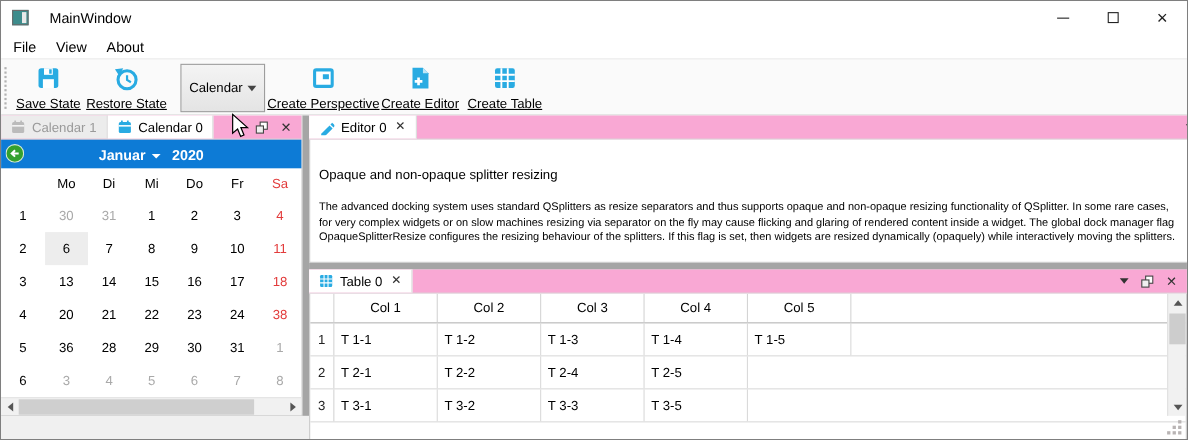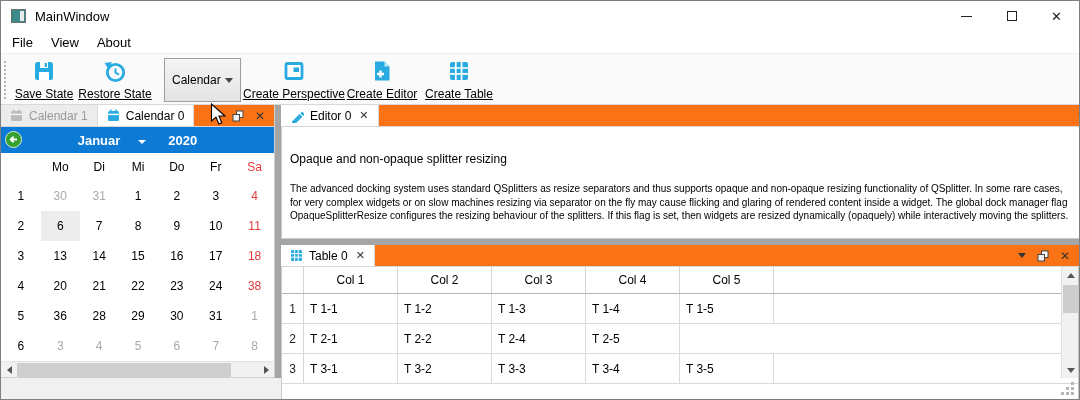--- a/index.html
+++ b/index.html
@@ -4,21 +4,21 @@
 <style>
   html,body{margin:0;padding:0;background:#fff;}
   *{box-sizing:border-box;}
   .win{position:relative;width:1080px;height:400px;border:1px solid #7f7f7f;background:#fff;
        font-family:"Liberation Sans",sans-serif;font-size:12px;color:#000;overflow:hidden;}
 
   
   .titlebar{position:absolute;left:0;top:0;width:100%;height:30px;background:#fff;display:flex;align-items:center;}
   .app-icon{margin-left:10px;width:15px;height:14px;border:1px solid #6a6a6a;background:#3d8c8c;position:relative;}
   .app-icon::after{content:"";position:absolute;right:1px;top:1px;width:4px;height:10px;background:#e9e9e9;}
-  .title-text{margin-left:9px;font-size:13px;text-align:right;}
+  .title-text{margin-left:19px;font-size:13px;text-align:right;}
   .win-controls{margin-left:auto;display:flex;height:30px;}
   .winbtn{width:45px;height:30px;display:flex;align-items:center;justify-content:center;color:#222;font-size:12px;}
   .glyph-min{width:11px;height:1px;background:#222;}
   .glyph-max{width:10px;height:10px;border:1px solid #222;}
   .glyph-close{font-size:13px;line-height:1;}
 
   
   .menubar{position:absolute;left:0;top:30px;width:100%;height:22px;display:flex;align-items:center;padding-left:2px;font-size:13px;background:#fff;}
   .menu-item{padding:2px 9px;}
 
@@ -29,33 +29,33 @@
   .tbtn .ticon{height:28px;display:flex;align-items:center;justify-content:center;}
   .tbtn .tlabel{margin-top:2px;white-space:nowrap;text-decoration:underline;}
   .combo{position:absolute;left:163px;top:4px;width:77px;height:44px;background:linear-gradient(#f4f4f4,#e4e4e4);
          border:1px solid #9d9d9d;display:flex;align-items:center;padding:0 7px;}
   .combo .cval{flex:1;}
   .caret-down{width:0;height:0;border-left:4px solid transparent;border-right:4px solid transparent;border-top:5px solid #444;}
 
   
   .dockarea{position:absolute;left:0;top:104px;width:1078px;height:294px;background:#f0f0f0;}
 
-  .tabbar{height:22px;background:#f97316;display:flex;align-items:stretch;border-bottom:1px solid #d6d6d6;}
+  .tabbar{height:22px;background:#f9a8d4;display:flex;align-items:stretch;border-bottom:1px solid #d6d6d6;}
   .dtab{display:flex;align-items:center;gap:6px;padding:0 9px;background:#ececec;border-right:1px solid #dadada;color:#9a9a9a;}
   .dtab.active{background:#fff;color:#000;}
   .tab-close{font-size:11px;color:#333;line-height:1;margin-left:2px;}
   .titlebar-btns{margin-left:auto;display:flex;align-items:center;gap:11px;padding-right:9px;}
   .tb-down{width:0;height:0;border-left:4px solid transparent;border-right:4px solid transparent;border-top:5px solid #333;}
   .tb-x{font-size:12px;color:#333;line-height:1;}
 
   
   .leftdock{position:absolute;left:0;top:0;width:274px;height:273px;background:#fff;border-right:1px solid #cfcfcf;border-bottom:1px solid #cfcfcf;}
   .cal-nav{height:26px;background:#0d7bd6;display:flex;align-items:center;position:relative;}
   .nav-prev{position:absolute;left:4px;top:4px;}
-  .cal-month-area{margin:0 auto;display:flex;align-items:center;gap:16px;color:#fff;font-weight:bold;font-size:13px;}
+  .cal-month-area{margin:0 auto;display:flex;align-items:center;gap:4px;color:#fff;font-weight:bold;font-size:13px;}
   .mcaret{width:0;height:0;border-left:4px solid transparent;border-right:4px solid transparent;border-top:4px solid #fff;margin:4px 6px 0 2px;}
   .cal-hdr,.cal-row{display:flex;}
   .cal-hdr{height:28px;}
   .cal-row{height:30px;}
   .cal-wk,.cal-day,.cal-dh{display:flex;align-items:center;justify-content:center;}
   .cal-wk{width:40px;}
   .cal-day,.cal-dh{width:39px;}
   .cal-dh[data-state="weekend"]{color:#e23b3b;}
   .cal-day[data-state="weekend"]{color:#e23b3b;}
   .cal-day[data-state="muted"]{color:#a9a9a9;}
@@ -383,21 +383,20 @@
           <div class="td-cell">T 2-1</div>
           <div class="td-cell">T 2-2</div>
           <div class="td-cell">T 2-4</div>
           <div class="td-cell">T 2-5</div>
         </div>
         <div class="tbl-row">
           <div class="td-num">3</div>
           <div class="td-cell">T 3-1</div>
           <div class="td-cell">T 3-2</div>
           <div class="td-cell">T 3-3</div>
-          <div class="td-cell">T 3-4</div>
           <div class="td-cell">T 3-5</div>
         </div>
         <div class="vscroll">
           <div class="vs-arrow vs-up">
               <span class="arr-u"></span>
             </div>
           <div class="vs-thumb"></div>
           <div class="vs-arrow vs-down">
               <span class="arr-d"></span>
             </div>

